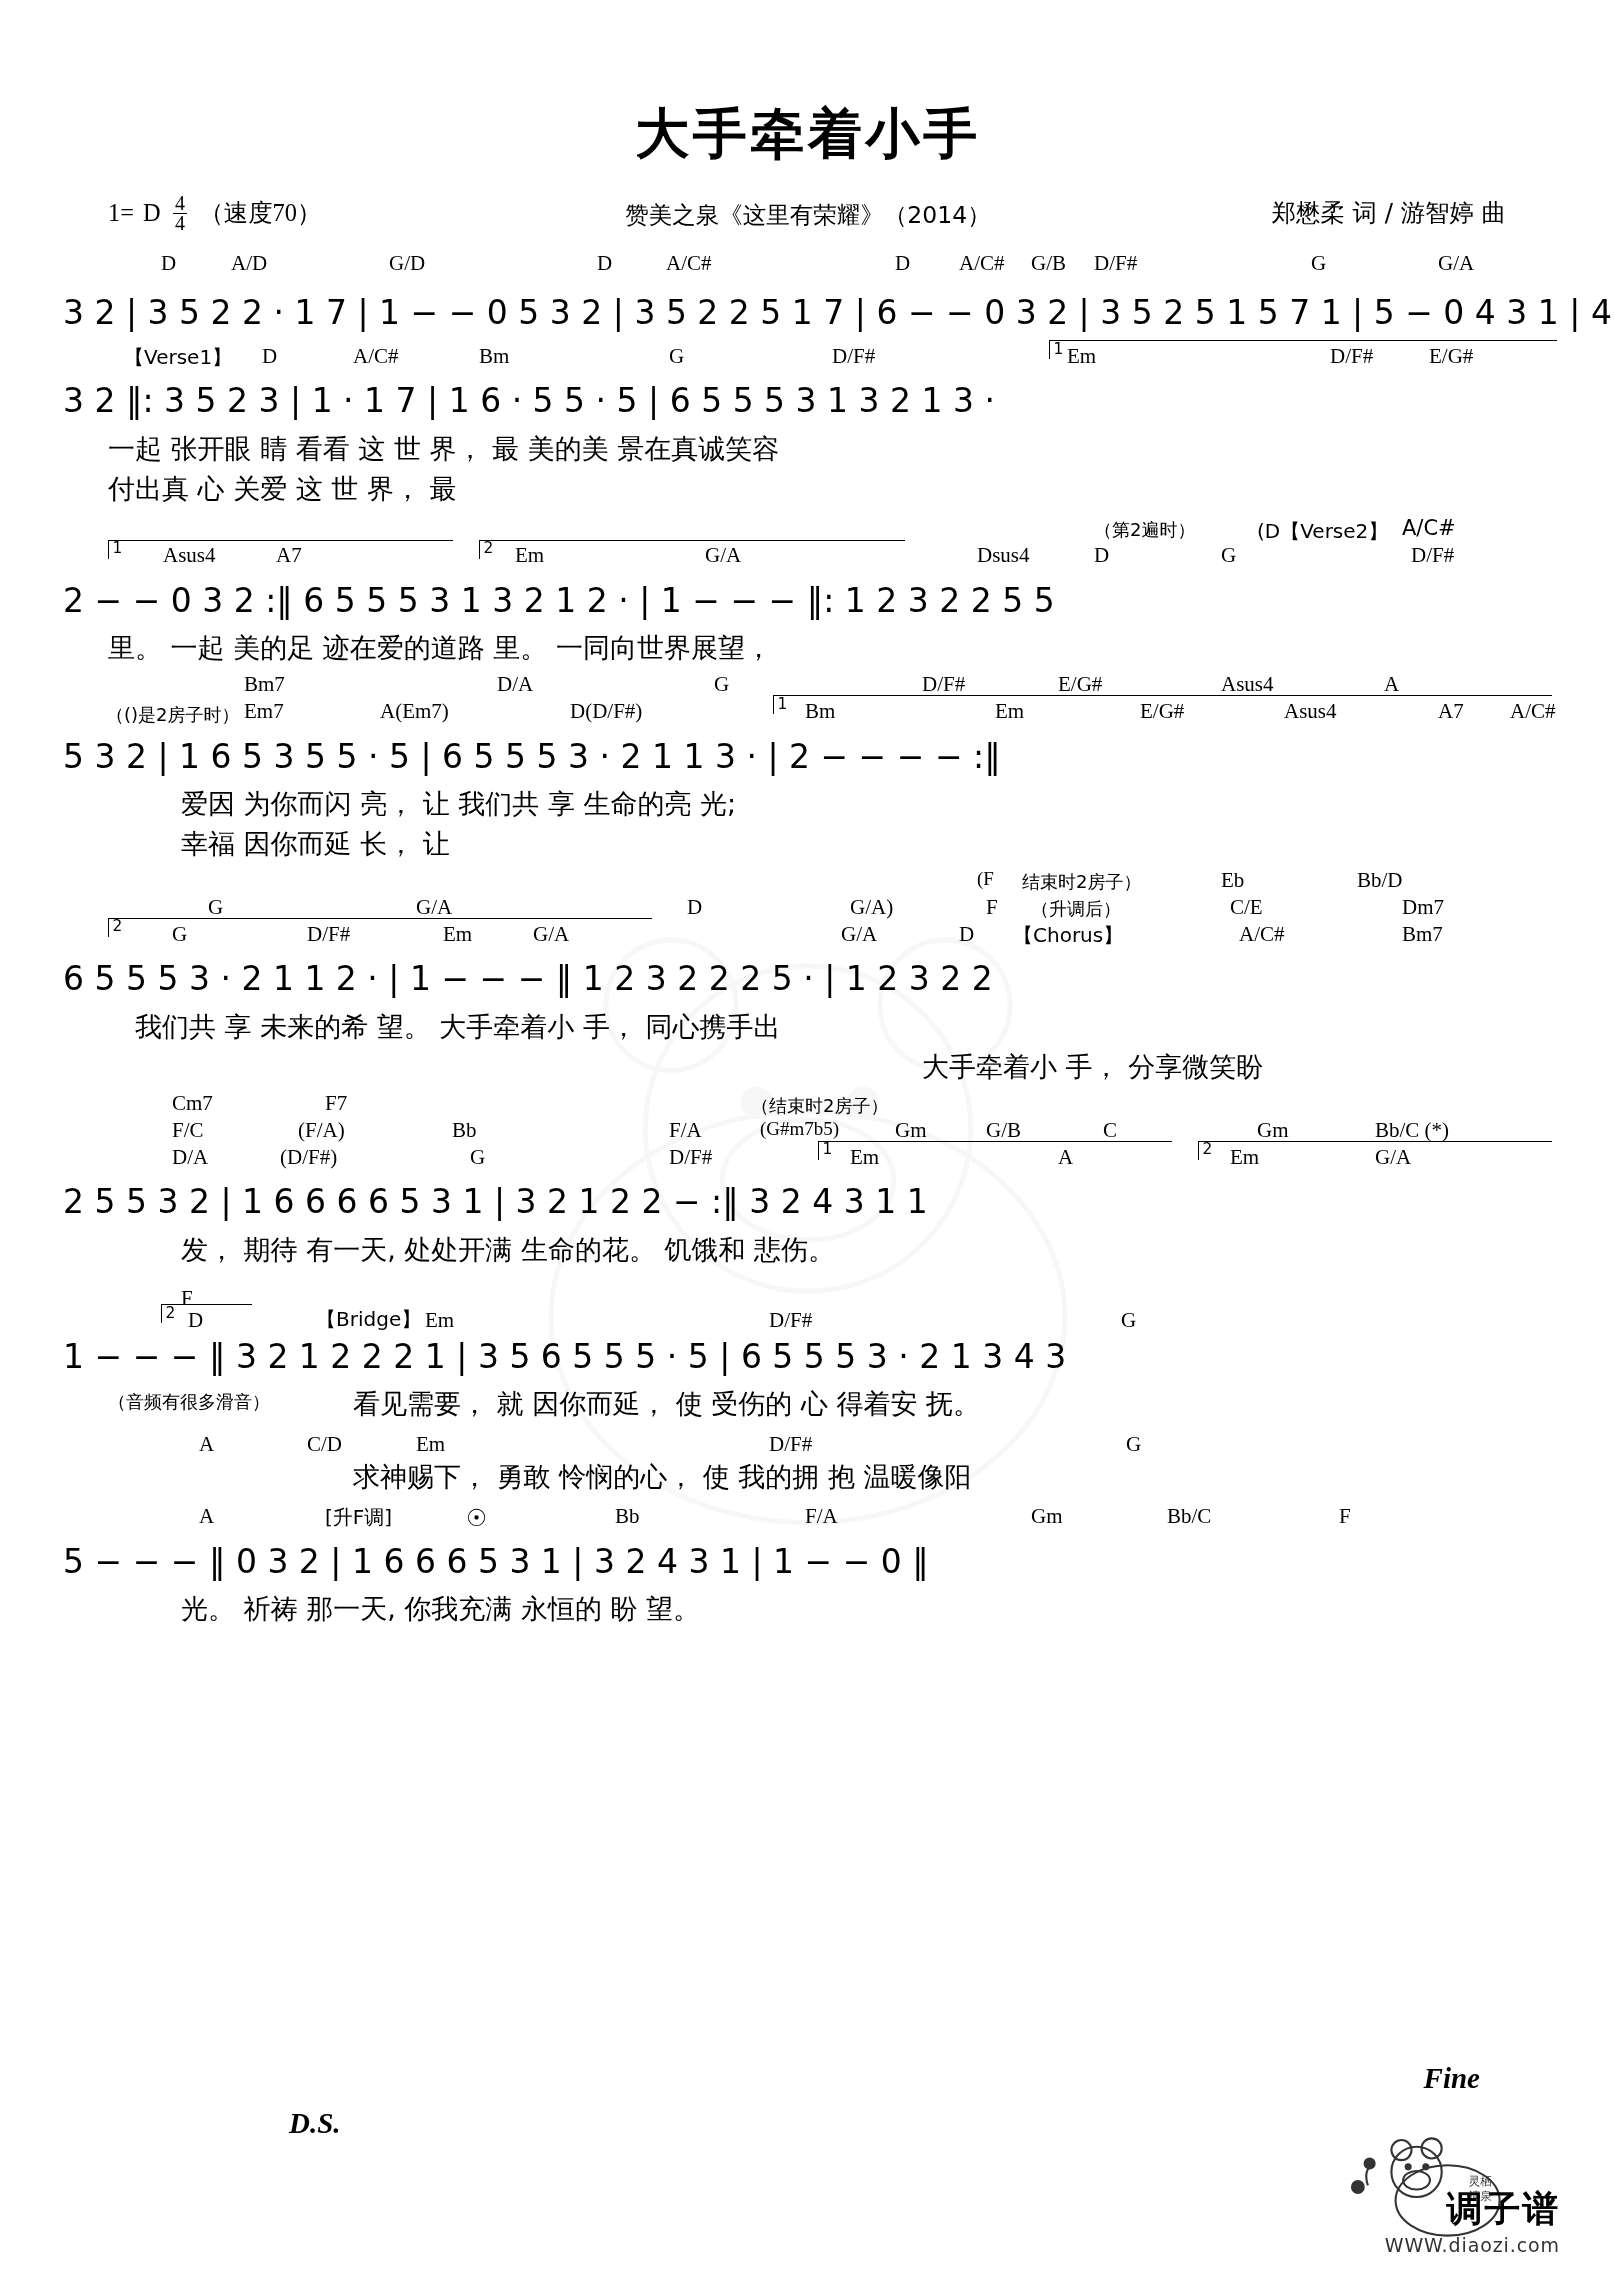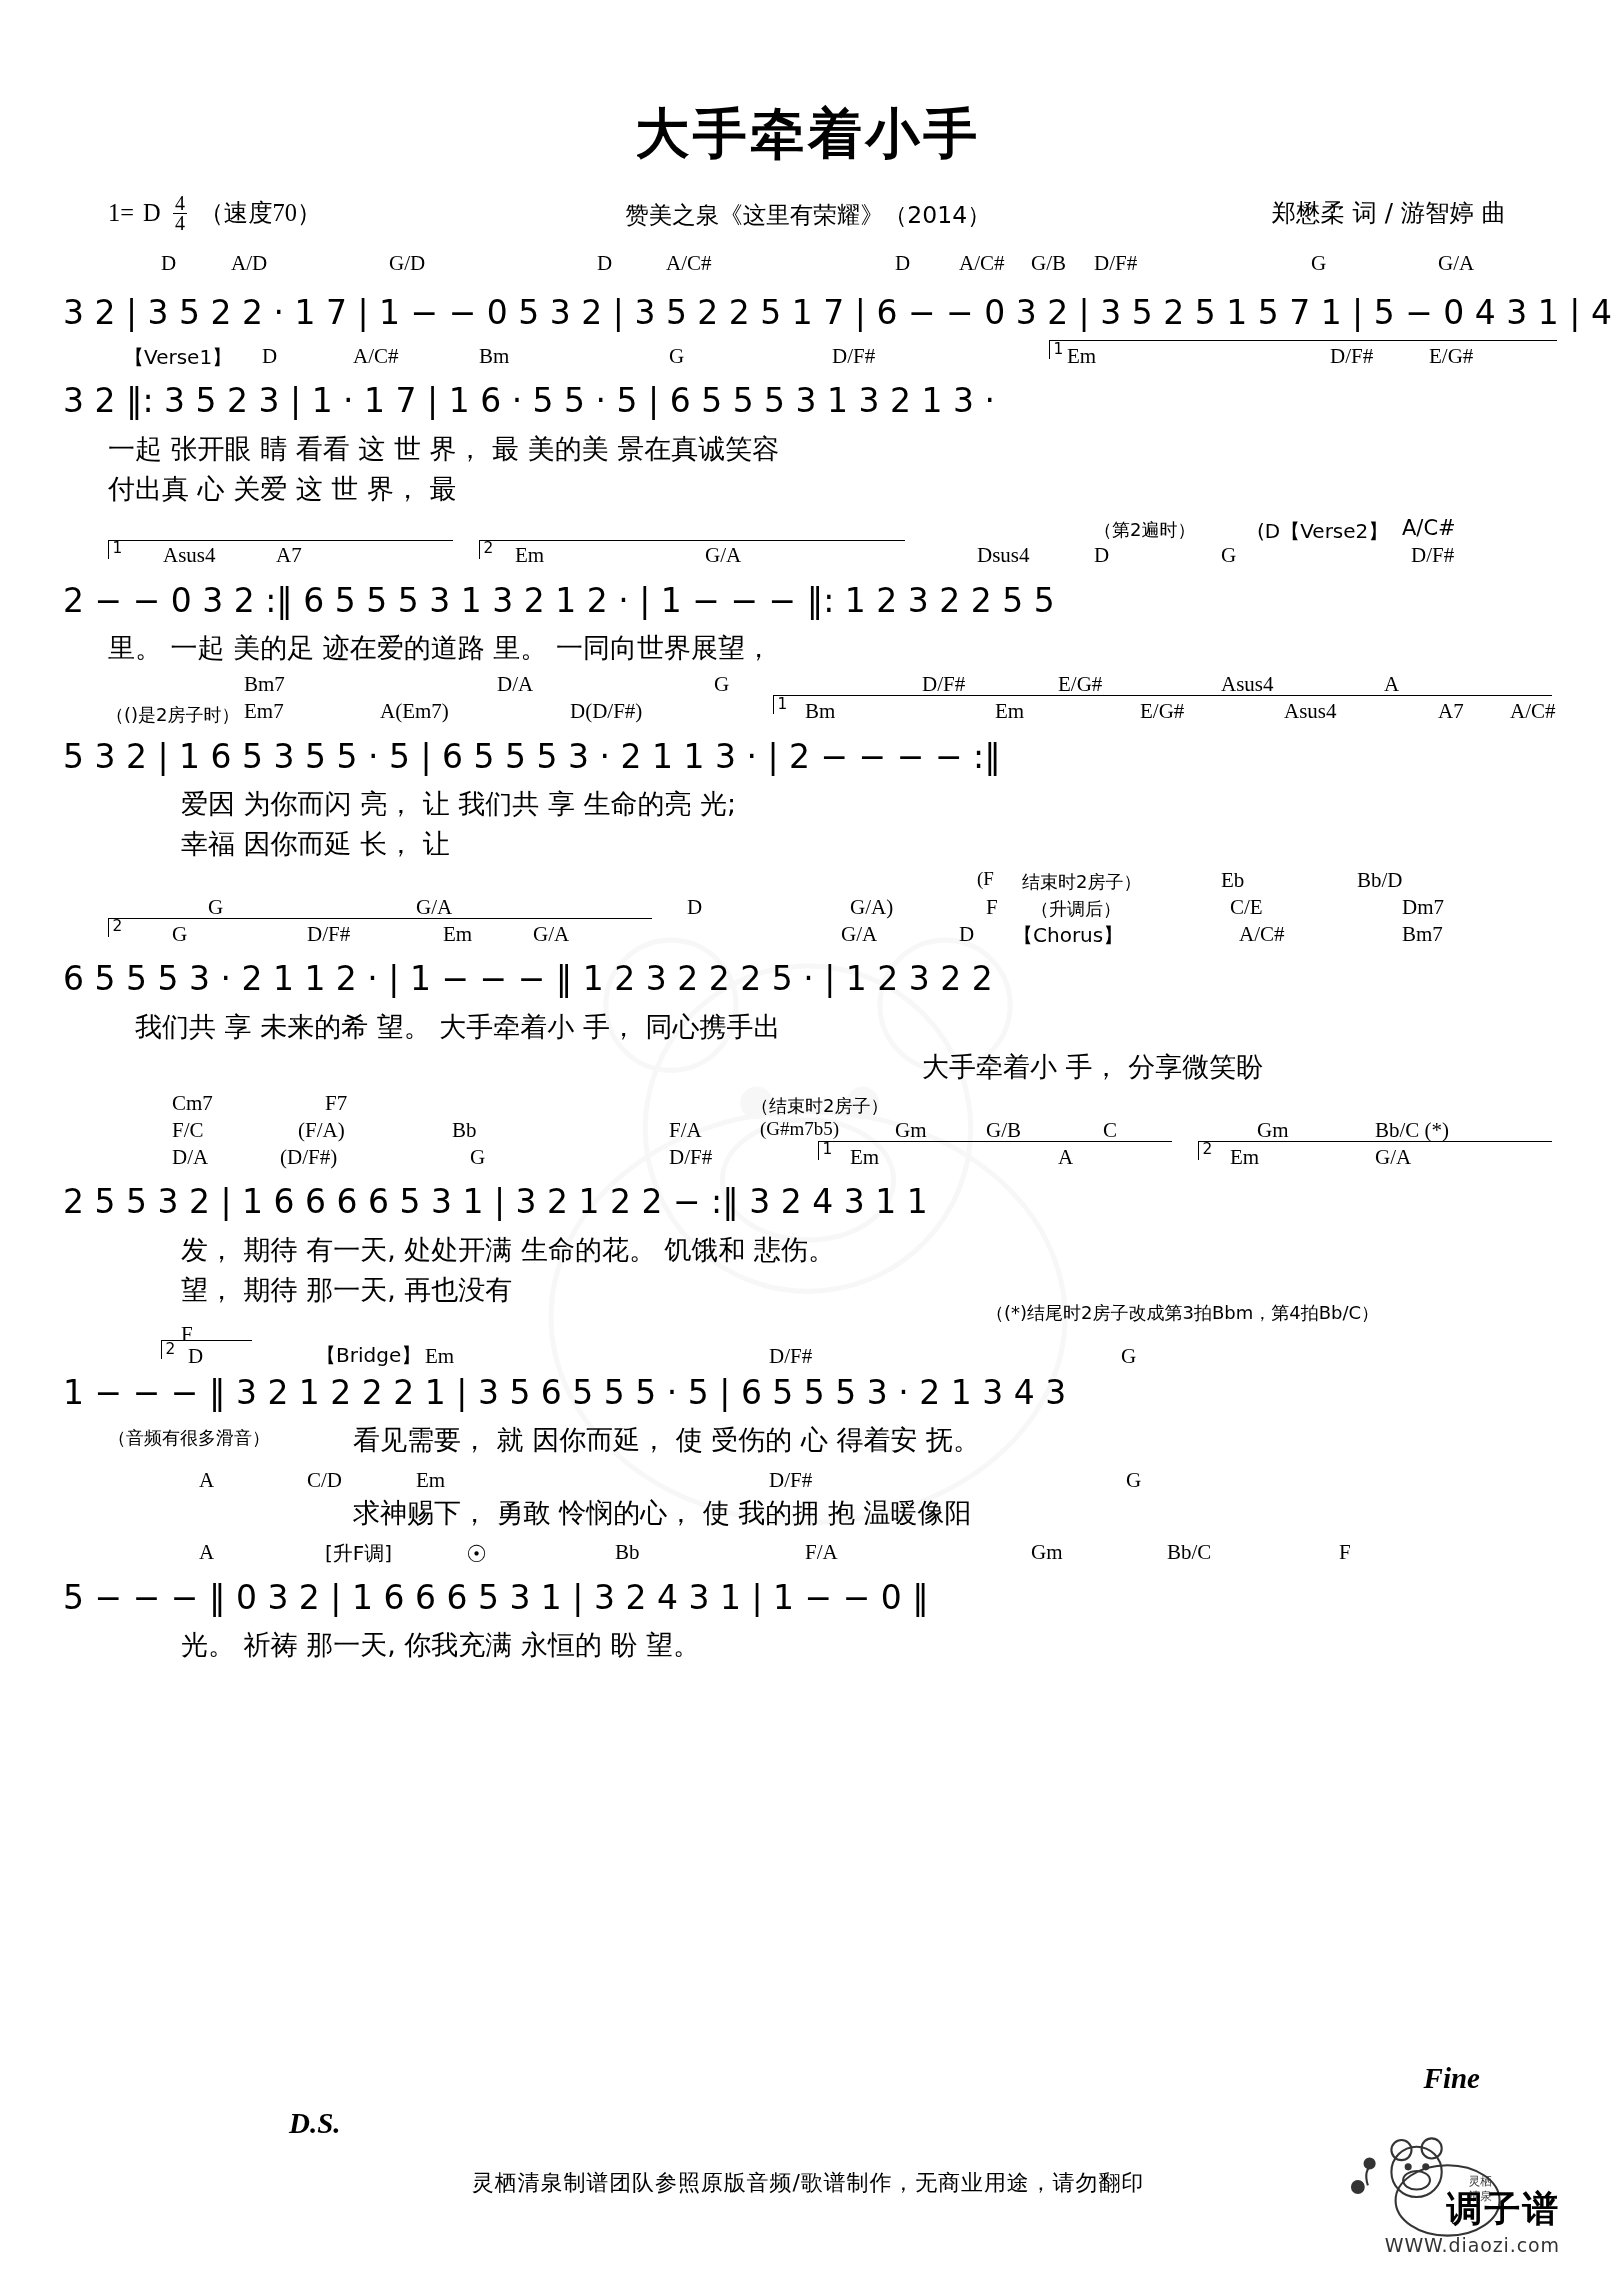--- a/index.html
+++ b/index.html
@@ -371,24 +371,20 @@
       <span class="ending" style="left:764px;top:-3.6px;width:353px;">
           <span class="lbl">1</span>
         </span>
       <span class="ending" style="left:1144px;top:-3.6px;width:353px;">
           <span class="lbl">2</span>
         </span>
     </div>
     <div class="notes" style="padding-left:9px;">2 5  5 3 2 | 1 6 6 6 6 5 3 1 | 3 2 1 2 2 − :‖ 3  2  4 3  1 1</div>
     <div class="lyric" style="height:40px;">
       <span class="ly" style="left:127px">发， 期待 有一天, 处处开满  生命的花。   饥饿和  悲伤。</span>
-    </div>
-    <div class="lyric" style="height:36px;">
-      <span class="ly" style="left:127px">望， 期待 那一天, 再也没有</span>
-      <span class="annot" style="left:932px;top:29px;">（(*)结尾时2房子改成第3拍Bbm，第4拍Bb/C）</span>
     </div>
   </div>
 
   <div class="system" style="margin-top:31px;">
     <div class="chordline" style="height:23.5px;">
       <span class="chord" style="left:127px;top:-16.3px;">F</span>
       <span class="chord" style="left:134px;top:5.4px;">D</span>
       <span class="chord" style="left:262px;top:3.6px;font-family:'DejaVu Sans',sans-serif;font-size:20px;">【Bridge】</span>
       <span class="chord" style="left:371px;top:5.4px;">Em</span>
       <span class="chord" style="left:715px;top:5.4px;">D/F#</span>
@@ -447,21 +443,20 @@
       <circle cx="68" cy="38" r="3" fill="#111"></circle>
       <circle cx="89" cy="38" r="3" fill="#111"></circle>
       <path d="M20 60 q-6 -18 6 -26"></path>
       <circle cx="22" cy="34" r="6" fill="#111"></circle>
       <circle cx="8" cy="62" r="7" fill="#111"></circle>
     </g>
     <text x="140" y="60" font-size="14" font-family="DejaVu Sans, sans-serif" fill="#111">灵栖</text>
     <text x="140" y="78" font-size="14" font-family="DejaVu Sans, sans-serif" fill="#111">清泉</text>
   </svg>
 
-  <div class="bottom-note">灵栖清泉制谱团队参照原版音频/歌谱制作，无商业用途，请勿翻印</div>
 
   <div class="brand">
     <div class="b1">调子谱</div>
     <div class="b2">WWW.diaozi.com</div>
   </div>
 
 </div>
 
 
 </body></html>

